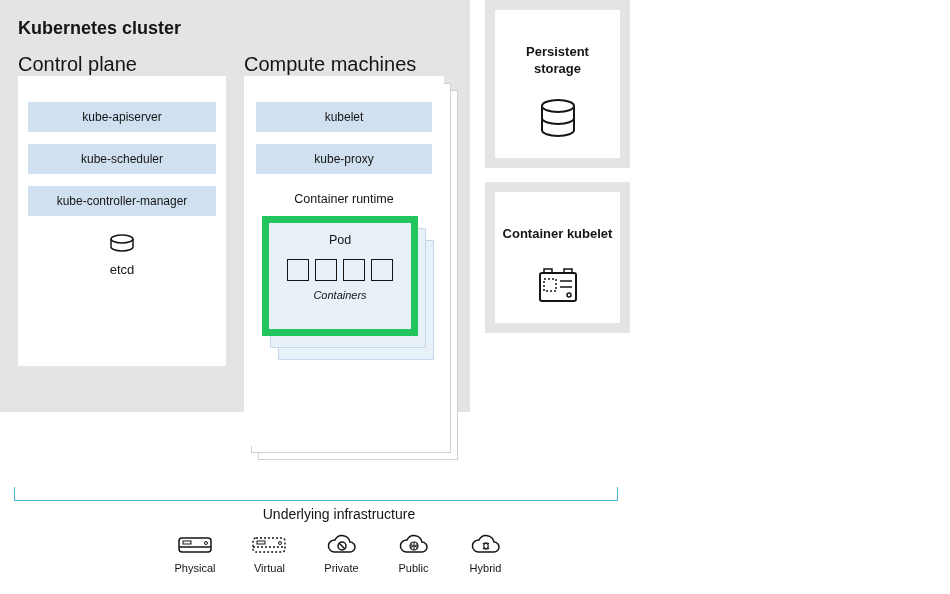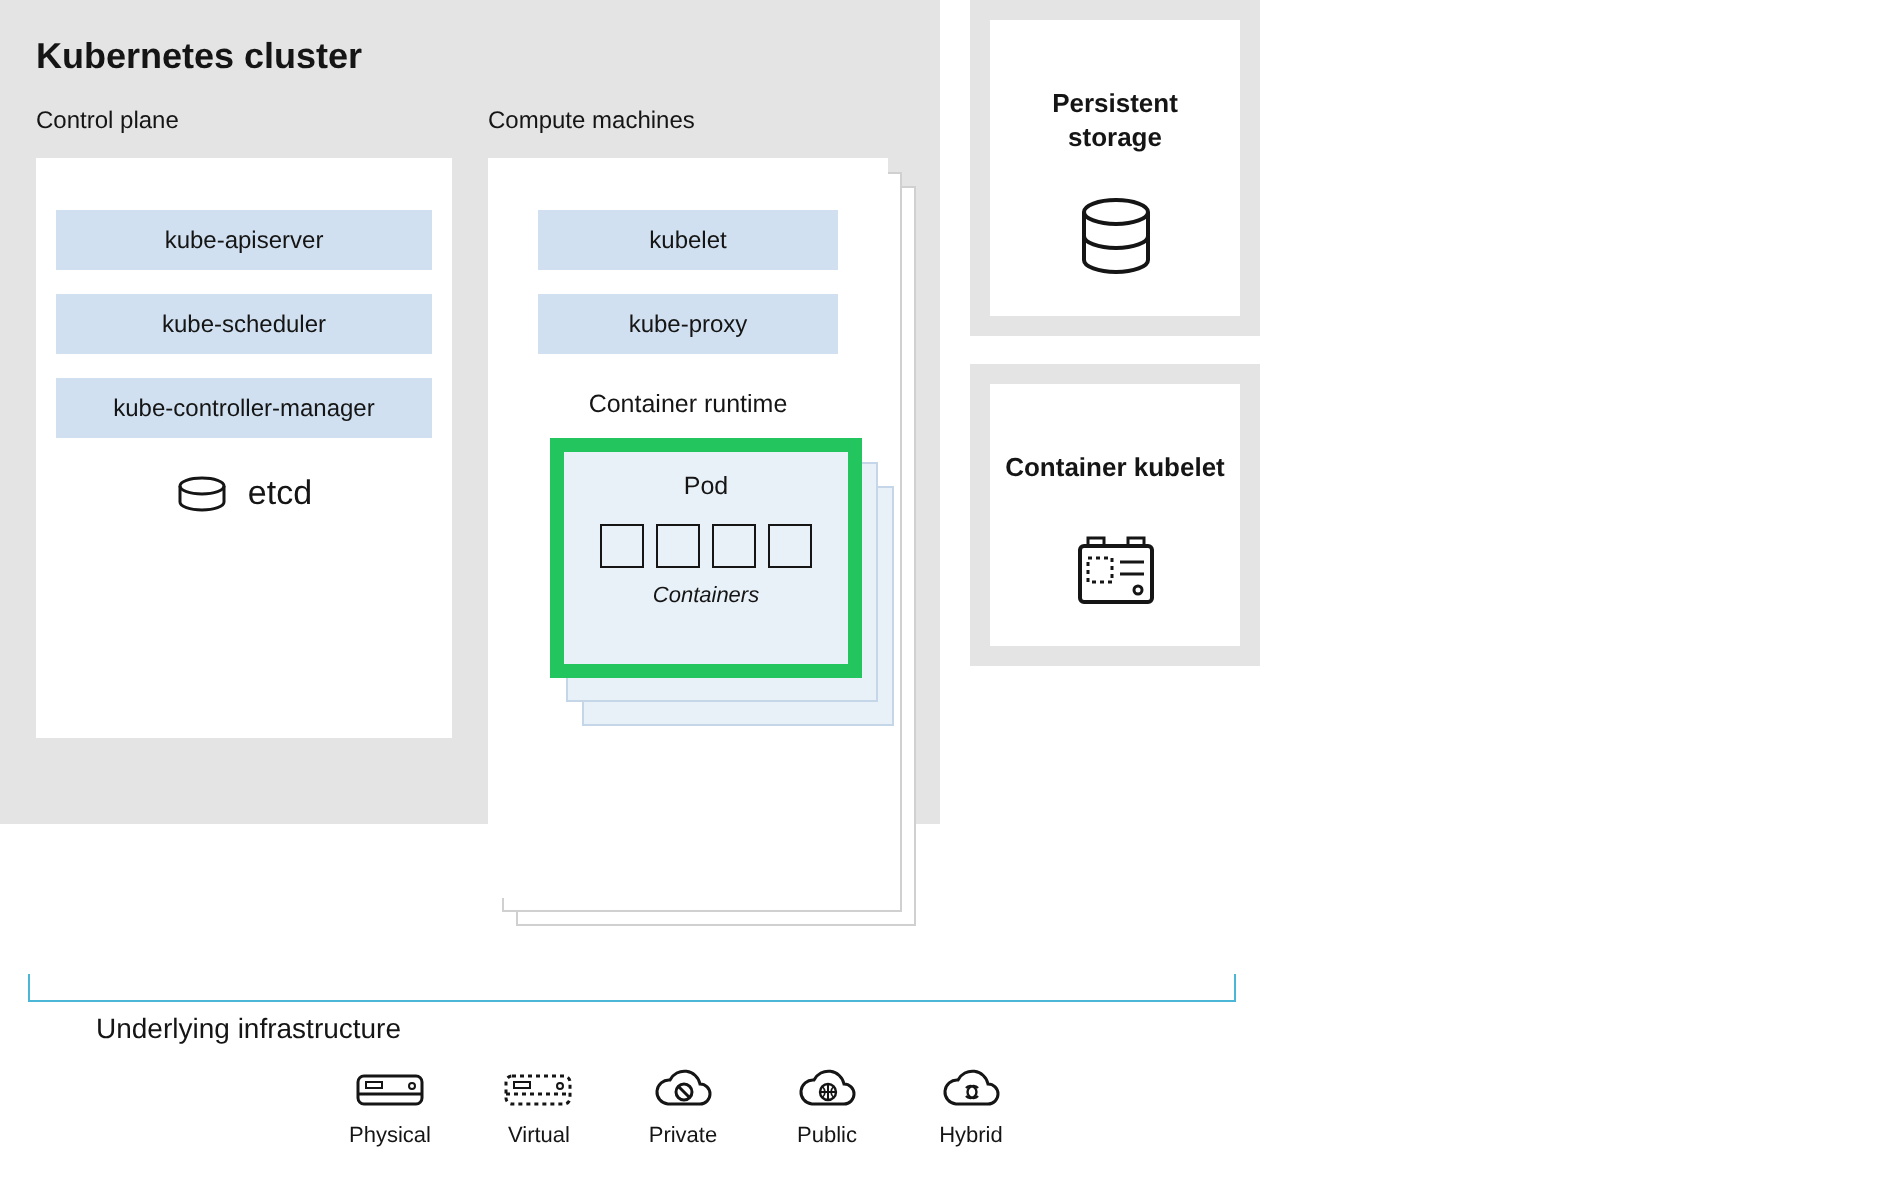--- a/index.html
+++ b/index.html
@@ -4,37 +4,37 @@
 <style>
   * { box-sizing: border-box; margin: 0; padding: 0; }
   body { font-family: -apple-system, Helvetica, Arial, sans-serif; background: #fff; width: 950px; height: 594px; position: relative; color: #151515; }
   .cluster {
     position: absolute; left: 0; top: 0; width: 470px; height: 412px;
     background: #e4e4e4; padding: 18px;
   }
   .cluster-title { font-weight: 700; font-size: 18px; margin-bottom: 14px; }
   .cols { display: flex; gap: 18px; }
   .col { flex: 1; }
-  .col-title { font-size: 12px; font-weight: 400; margin-bottom: 12px; }
+  .col-title { font-size: 20px; font-weight: 400; margin-bottom: 0; }
   .panel {
     background: #fff; padding: 14px 10px; position: relative;
   }
   .control-panel { height: 290px; }
   .pill {
     background: #d0e0f0; text-align: center; font-size: 12px;
     padding: 8px 4px; margin-bottom: 8px; margin-top: 12px;
   }
-  .etcd-row { display:flex; align-items:center; justify-content:center; gap:10px; margin-top: 18px; font-size: 17px; }
+  .etcd-row { display:flex; align-items:center; justify-content:center; gap:10px; margin-top: 18px; font-size: 13px; flex-direction: column; }
   .etcd-icon { width: 26px; height: 18px; }
 
   .compute-stack { position: relative; height: 380px; }
   .compute-stack .shadow { position:absolute; background:#fff; border:1px solid #d0d0d0; width: 200px; height: 370px; }
   .compute-stack .s1 { left: 14px; top: 14px; }
   .compute-stack .s2 { left: 7px; top: 7px; }
-  .compute-panel { position:absolute; left:0; top:0; width:200px; height:370px; background:#fff; padding:14px 25px; }
+  .compute-panel { position:absolute; left:0; top:0; width:200px; height:370px; background:#fff; padding:14px 12px; }
 
   .runtime-title { font-size: 12.5px; font-weight: 500; text-align:center; margin: 18px 0 10px; }
   .pod-stack { position: relative; height: 150px; margin: 0 6px; }
   .pod-stack .pshadow { position:absolute; background:#e8f0f8; border:1px solid #c4d6e8; width: 156px; height: 120px; }
   .pod-stack .p1 { left: 16px; top: 24px; }
   .pod-stack .p2 { left: 8px; top: 12px; }
   .pod-panel { position:absolute; left:0; top:0; width:156px; height:120px; background:#e8f0f8; border:7px solid #22c55e; text-align:center; padding: 10px; }
   .pod-title { font-size: 12.5px; font-weight:500; margin-bottom: 12px; }
   .container-row { display:flex; justify-content:center; gap:6px; margin-bottom: 8px; }
   .container-box { width: 22px; height: 22px; border: 1.5px solid #151515; background: transparent; }
@@ -43,21 +43,21 @@
   .side-col { position:absolute; left: 485px; top: 0; width: 145px; }
   .side-box { background:#e4e4e4; padding:10px; margin-bottom: 14px; }
   .side-inner { background:#fff; padding: 14px 6px; text-align:center; }
   .side-inner .title { font-weight:600; font-size:13px; line-height:1.3; margin-bottom: 18px; margin-top: 20px; }
   .side-icon { width: 48px; height: 48px; margin: 0 auto; }
 
   .bracket {
     position:absolute; left: 14px; top: 487px; width: 604px; height: 14px;
     border-left: 1px solid #4bb6d6; border-right: 1px solid #4bb6d6; border-bottom: 1px solid #4bb6d6;
   }
-  .infra { position:absolute; left: 0; top: 506px; width: 630px; text-align:left;padding-left:48px; }
+  .infra { position:absolute; left: 0; top: 506px; width: 630px; text-align:center;padding-left:48px; }
   .infra-title { font-size: 14px; font-weight: 500; margin-bottom: 10px; }
   .infra-row { display:flex; justify-content:center; gap: 36px; }
   .infra-item { display:flex; flex-direction:column; align-items:center; gap:4px; font-size:11px; }
   .infra-icon { width: 36px; height: 26px; }
   svg { display:block; }
 </style>
 </head>
 <body>
 
 <div class="cluster">

